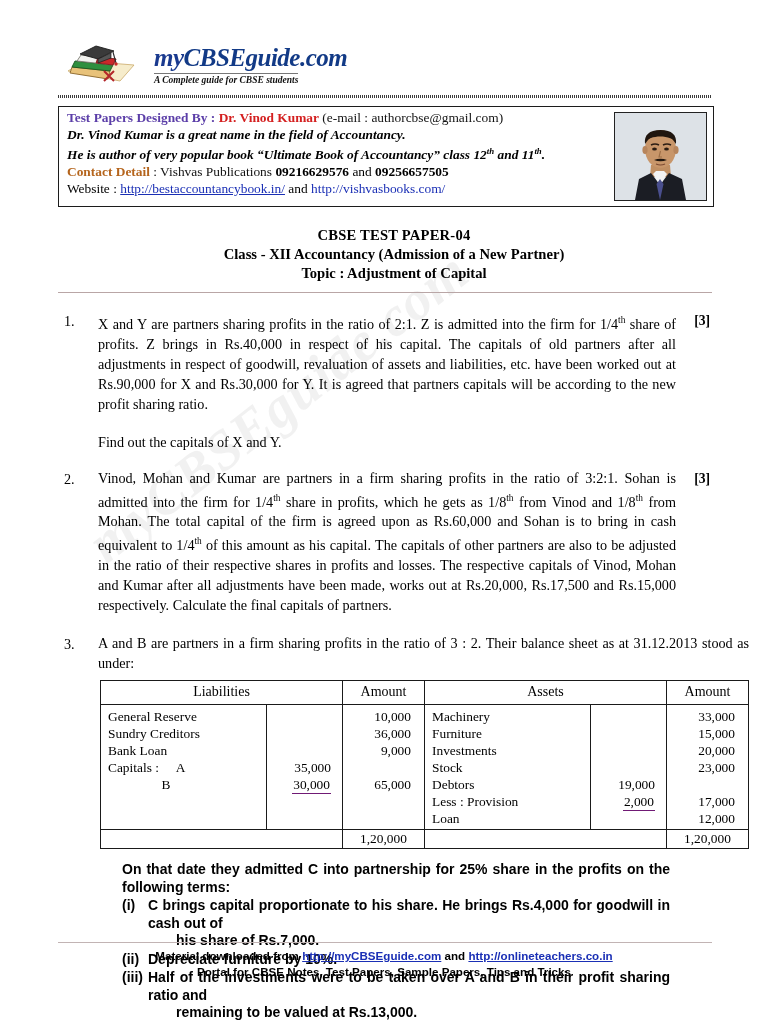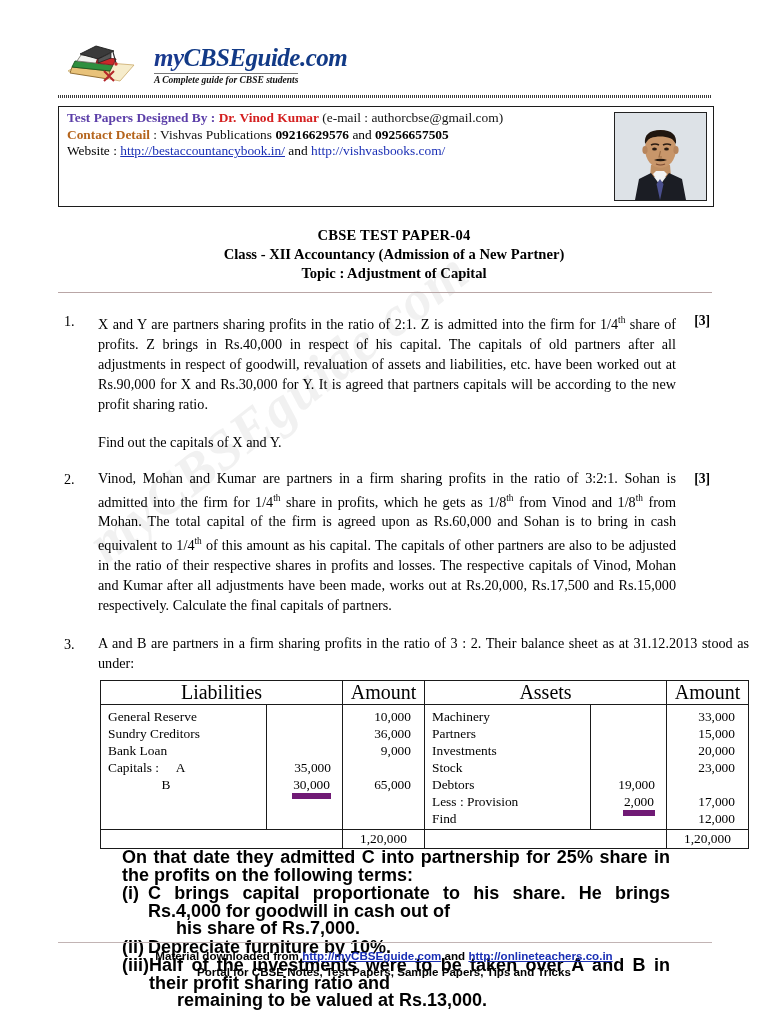--- a/index.html
+++ b/index.html
@@ -222,50 +222,50 @@
   }
   table.bs td, table.bs th {
     border: 1px solid #1a1a1a;
     padding: 0;
     vertical-align: top;
     font-weight: normal;
   }
   table.bs th {
     text-align: center;
     height: 20px;
-    font-size: 20px;
+    font-size: 14px;
     padding: 1px 0 2px 0;
   }
   .col-part { width: 166px; }
   .col-sub  { width: 76px; }
   .col-amt  { width: 82px; }
 
   .cell-pad { padding: 3px 5px 2px 7px; }
   .rowline {
     height: 17px;
     line-height: 17px;
     white-space: nowrap;
   }
   .num { text-align: right; padding-right: 8px; }
   .subnum { text-align: right; padding-right: 6px; }
-  .ul-num { border-bottom: 6px solid #701a75; display: inline-block; padding: 0 1px; }
+  .ul-num { border-bottom: 1px solid #701a75; display: inline-block; padding: 0 1px; }
   .total-row td {
     border-top: 1px solid #1a1a1a;
     height: 18px;
     line-height: 18px;
     text-align: center;
   }
   .blank { height: 17px; }
 
   
   .terms {
-    margin-top: 0;
+    margin-top: 12px;
     margin-left: 24px;
     font-family: "Liberation Sans", sans-serif;
-    font-size: 18px;
+    font-size: 14px;
     font-weight: bold;
     line-height: 17.5px;
     width: 548px;
   }
   .terms .lead { text-align: justify; }
   .term-item {
     display: flex;
     margin-top: 1px;
   }
   .term-mark {
@@ -338,21 +338,25 @@
 
   <div class="author-box">
     <div class="author-lines">
 
       <div class="al">
         <span class="c-purple">Test Papers Designed By :</span>
         <span class="c-red">Dr. Vinod Kumar</span>
         <span class="c-black">(e-mail : authorcbse@gmail.com)</span>
       </div>
 
-
+      <div class="al bi">Dr. Vinod Kumar is a great name in the field of Accountancy.</div>
+
+      <div class="al bi">
+        <span>He is author of very popular book “Ultimate Book of Accountancy” class 12</span><span class="sup">th</span><span> and 11</span><span class="sup">th</span><span>.</span>
+      </div>
 
       <div class="al">
         <span class="c-brown">Contact Detail</span>
         <span class="c-black">: Vishvas Publications</span>
         <span class="bold">09216629576</span>
         <span>and</span>
         <span class="bold">09256657505</span>
       </div>
 
       <div class="al">
@@ -486,26 +490,26 @@
                     <div class="rowline num">&nbsp;</div>
                     <div class="rowline num">65,000</div>
                     <div class="blank"></div>
                     <div class="blank"></div>
                   </div>
                 </td>
 
                 <td>
                   <div class="cell-pad">
                     <div class="rowline">Machinery</div>
-                    <div class="rowline">Partners</div>
+                    <div class="rowline">Furniture</div>
                     <div class="rowline">Investments</div>
                     <div class="rowline">Stock</div>
                     <div class="rowline">Debtors</div>
                     <div class="rowline">Less : Provision</div>
-                    <div class="rowline">Find</div>
+                    <div class="rowline">Loan</div>
                   </div>
                 </td>
 
                 <td style="border-left:none;border-right:none;">
                   <div class="cell-pad">
                     <div class="rowline">&nbsp;</div>
                     <div class="rowline">&nbsp;</div>
                     <div class="rowline">&nbsp;</div>
                     <div class="rowline">&nbsp;</div>
                     <div class="rowline subnum">19,000</div>

